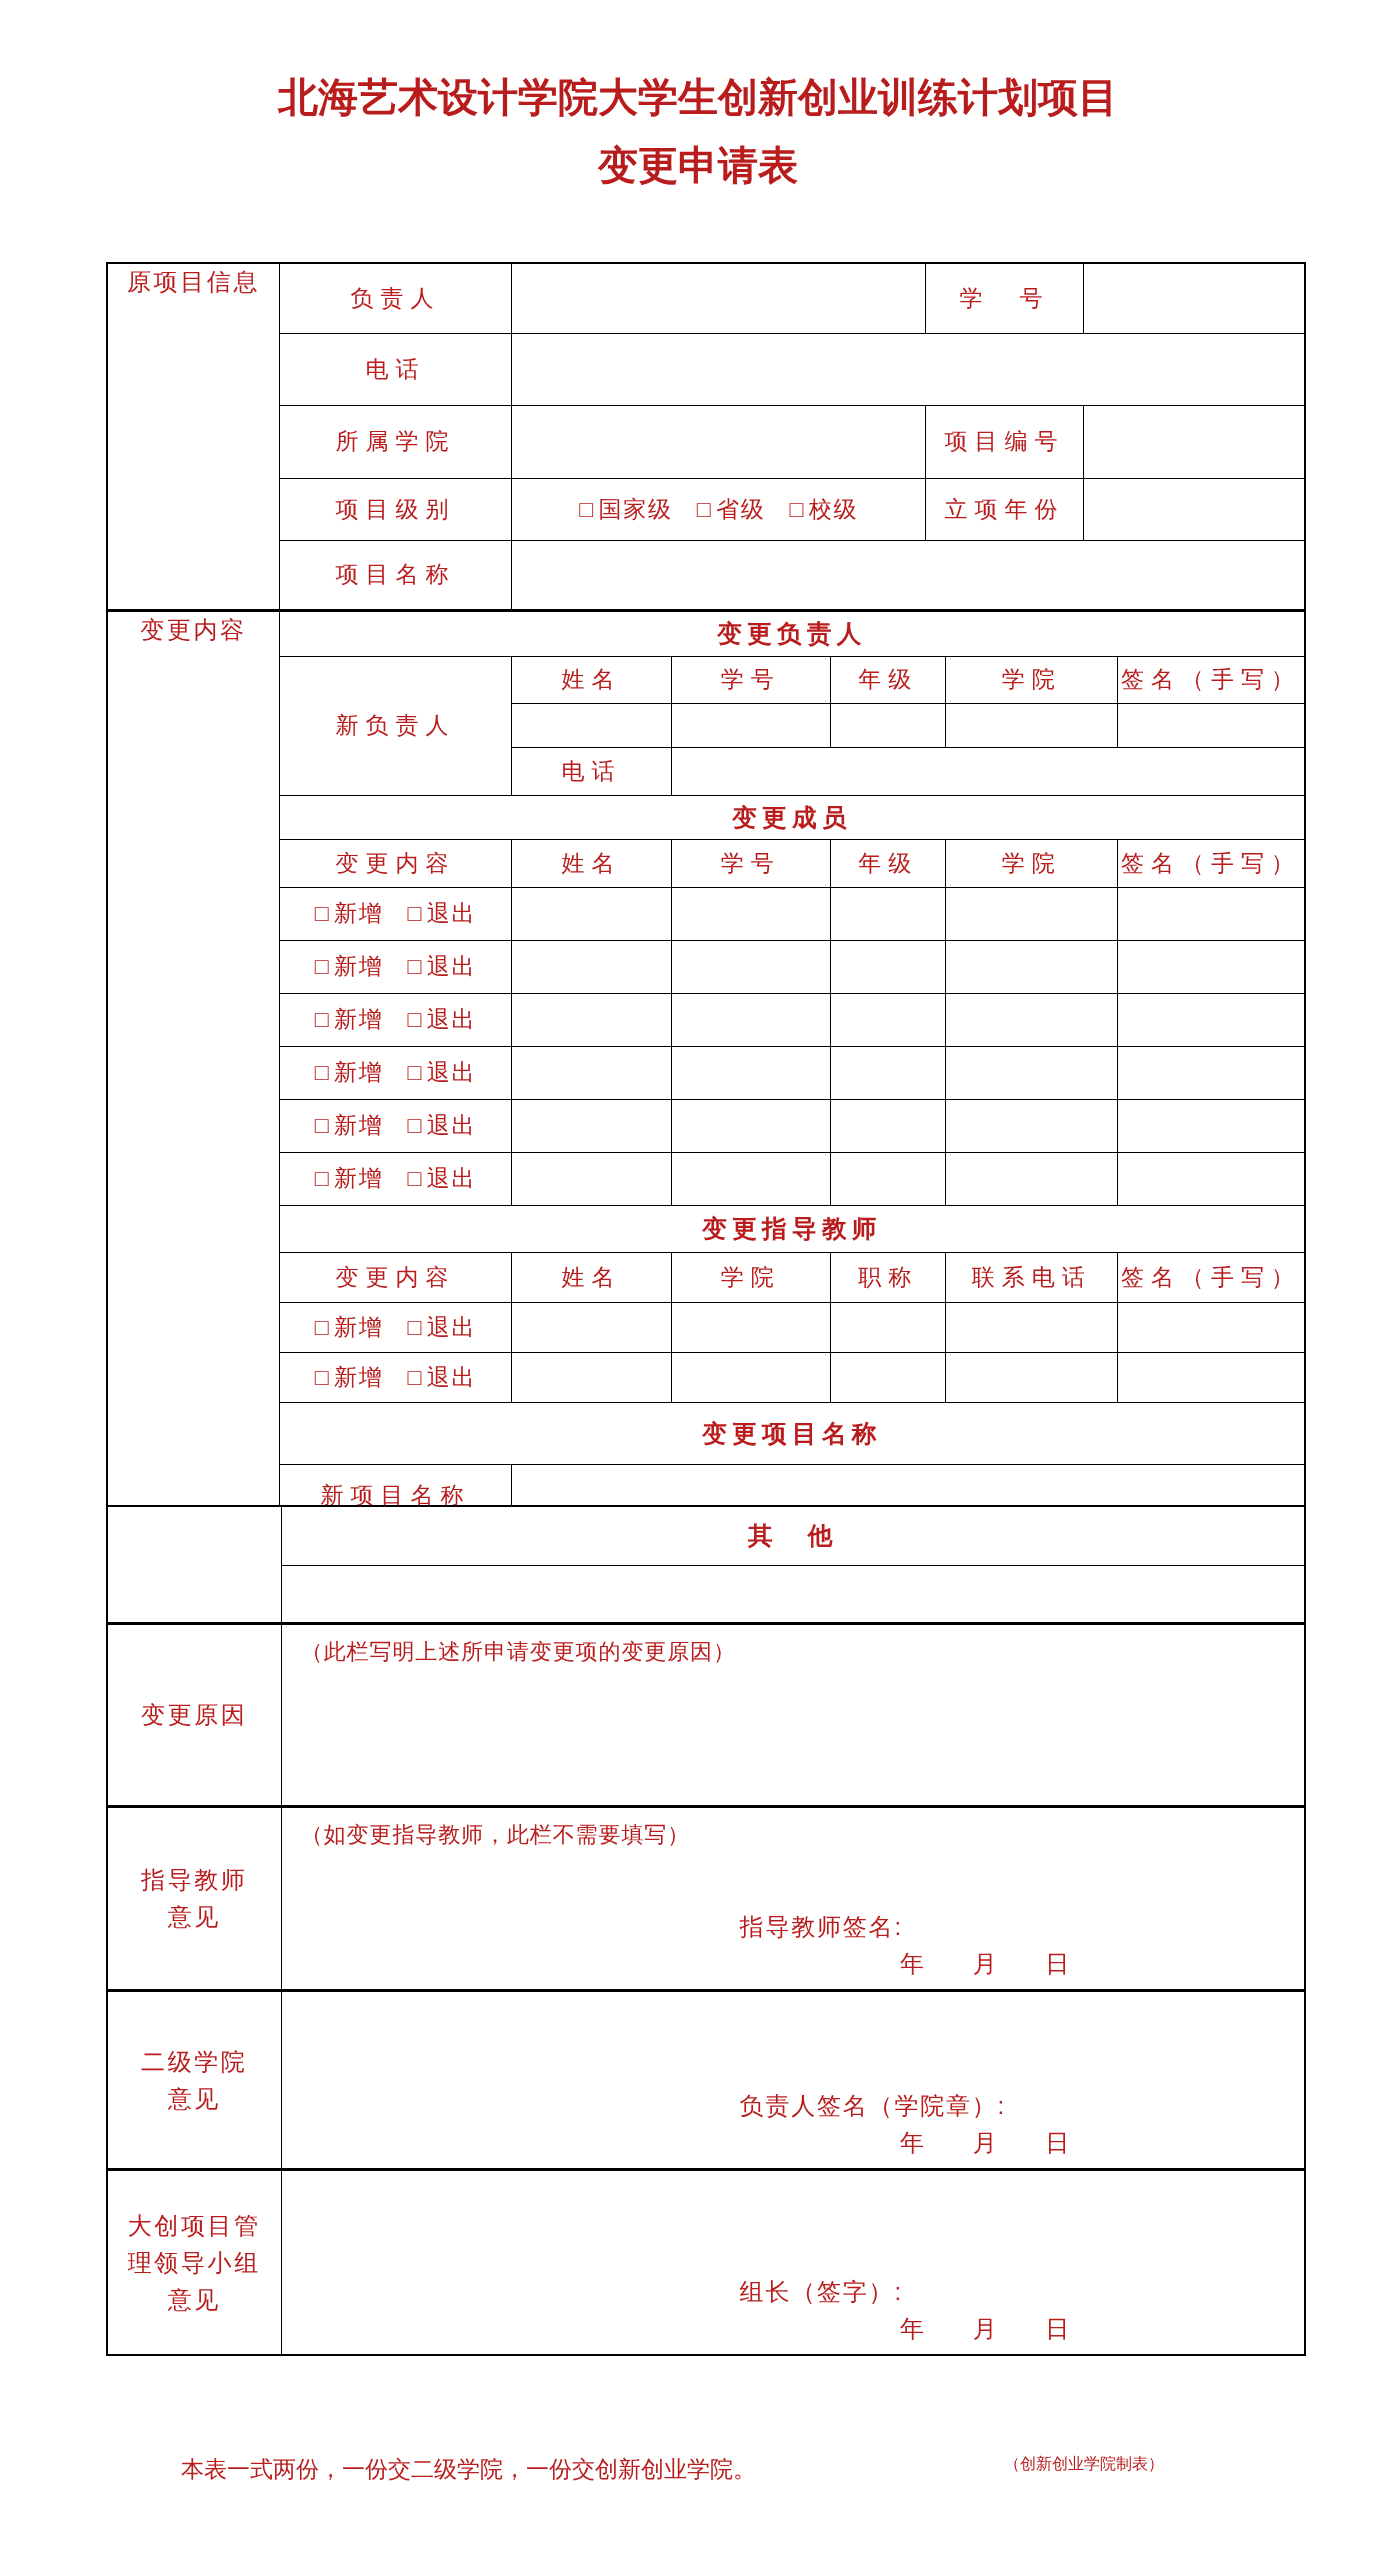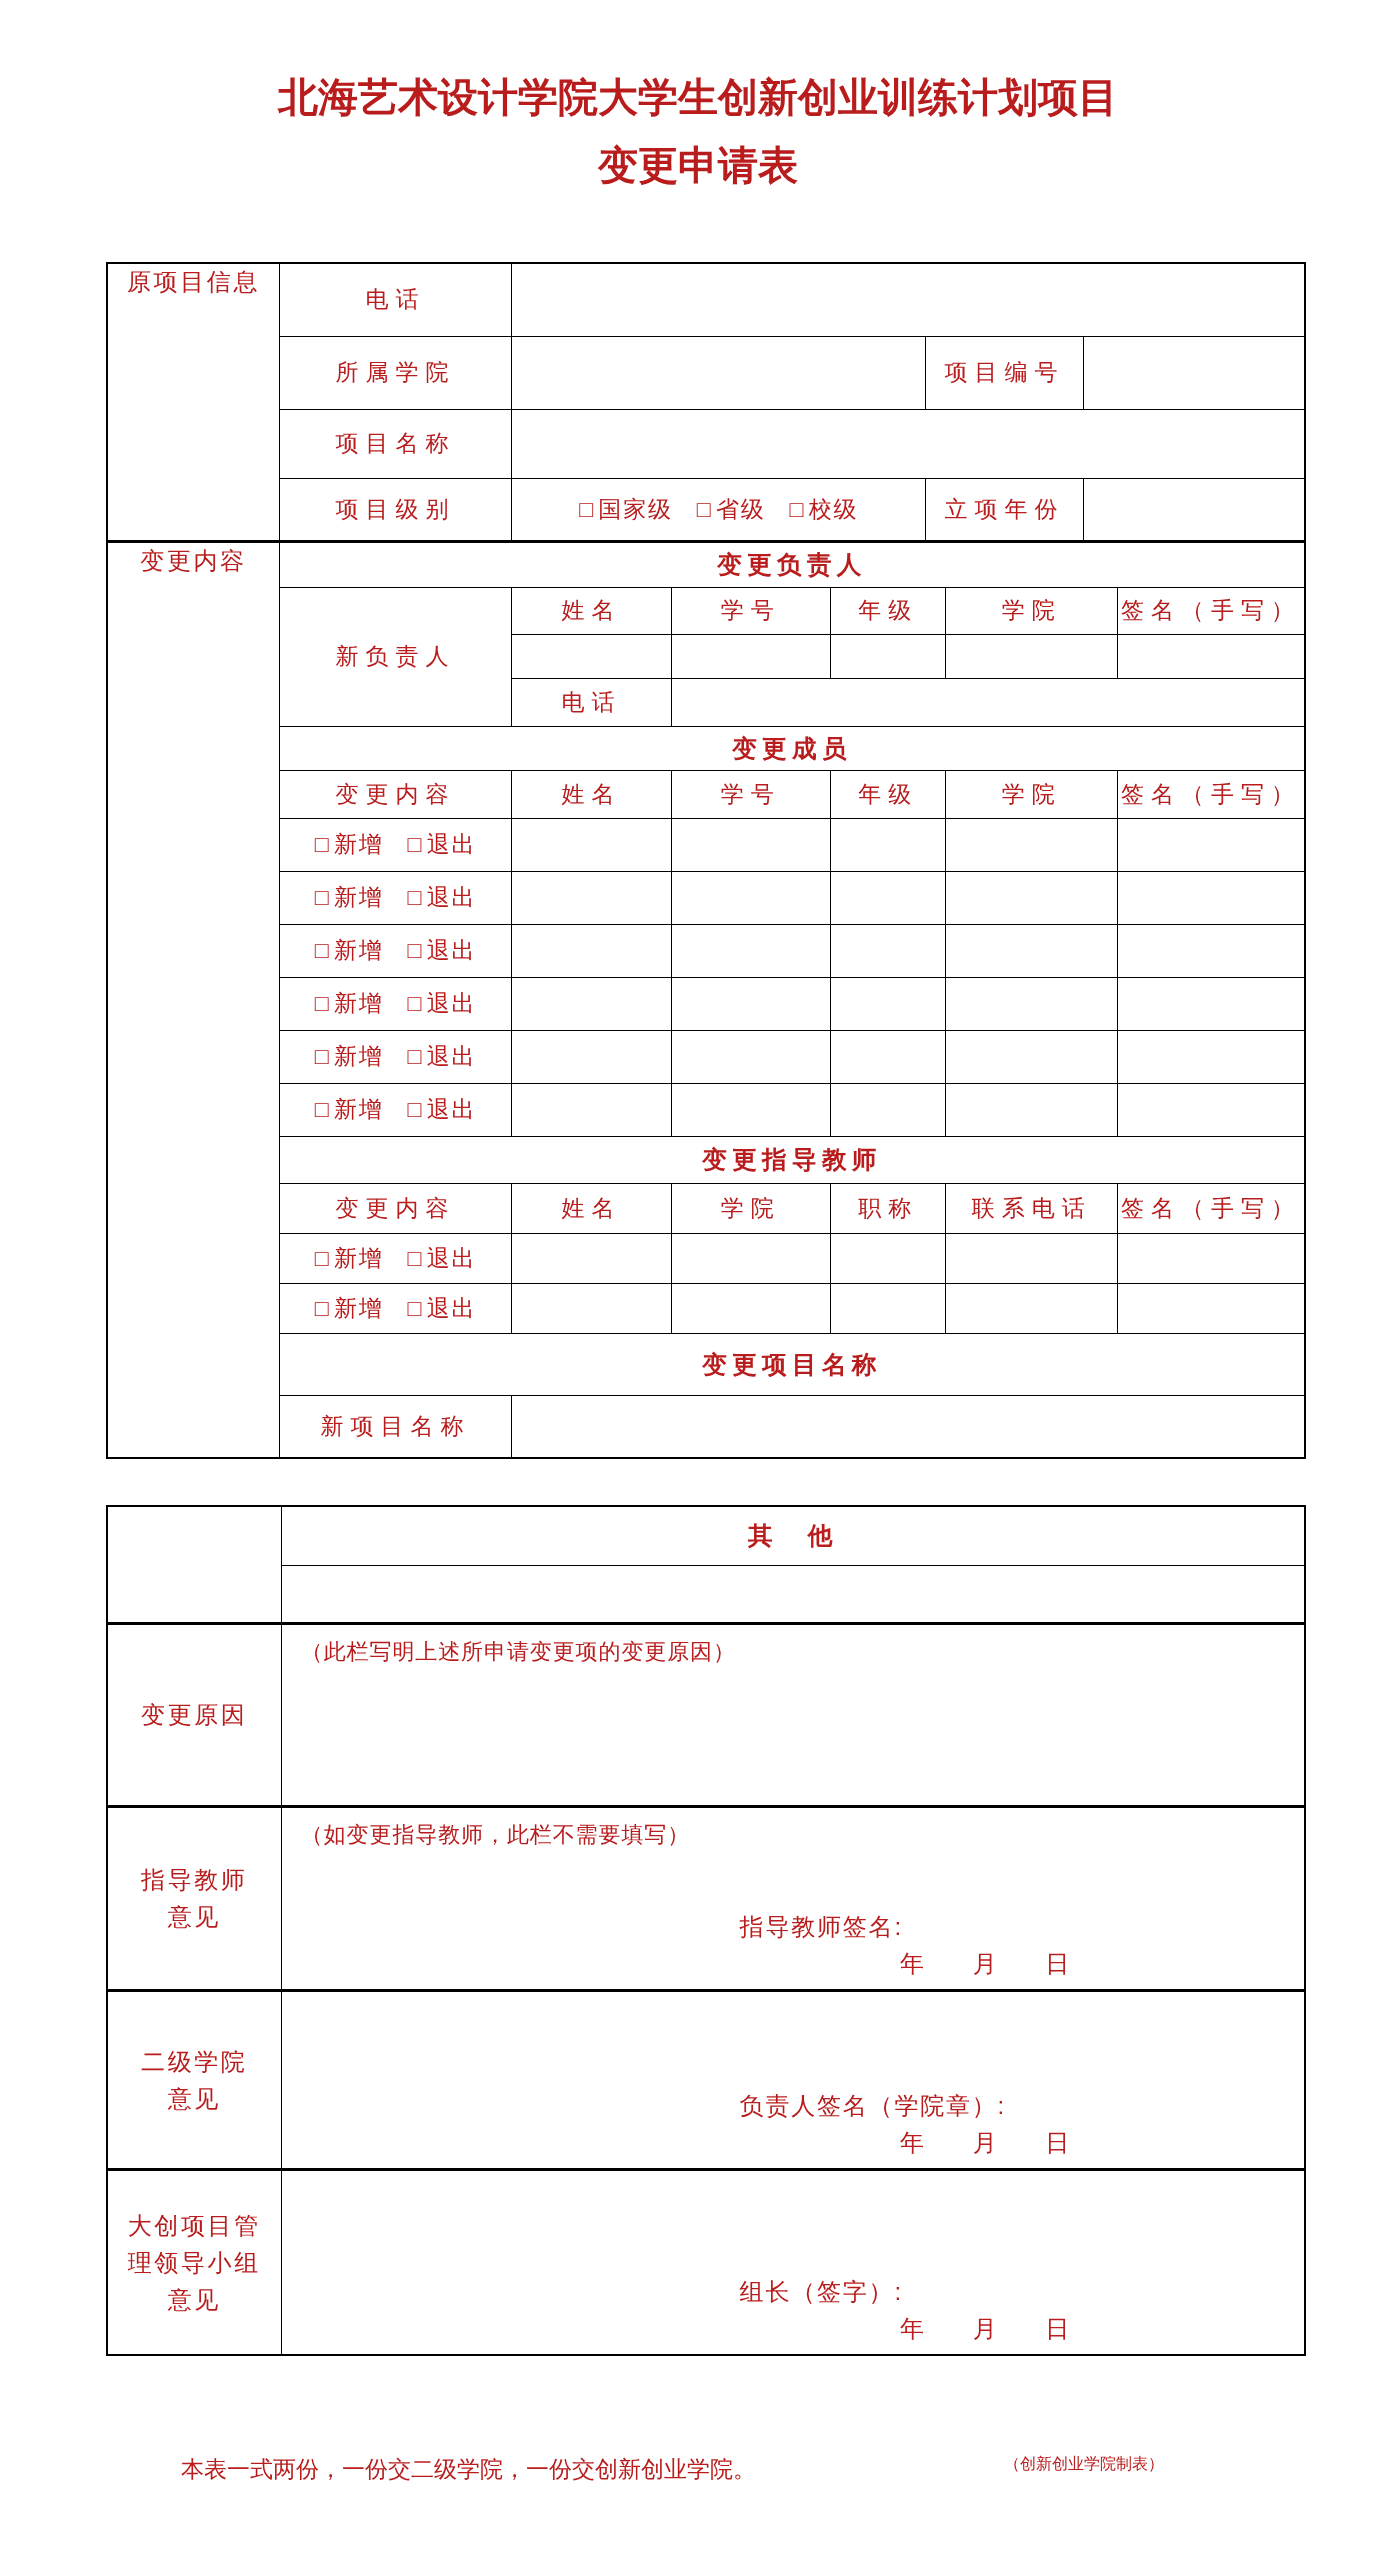--- a/index.html
+++ b/index.html
@@ -63,43 +63,49 @@
       </div>
       <div class="grid">
         <table>
           <colgroup>
               <col style="width:231px">
               <col style="width:413px">
               <col style="width:157px">
               <col style="width:220px">
             </colgroup>
           <tbody>
+              <tr style="height:69px">
+            <td class="lbl">负责人</td>
+            <td></td>
+            <td class="lbl">学　号</td>
+            <td></td>
+          </tr>
           <tr style="height:72px">
             <td class="lbl">电话</td>
             <td colspan="3"></td>
           </tr>
           <tr style="height:73px">
             <td class="lbl">所属学院</td>
             <td></td>
             <td class="lbl">项目编号</td>
             <td></td>
           </tr>
+          <tr style="height:62px">
+            <td class="lbl">项目级别</td>
+            <td class="opt">
+              <span class="cb-opt"><span class="cb">□</span><span>国家级</span></span>
+              <span class="cb-opt"><span class="cb">□</span><span>省级</span></span>
+              <span class="cb-opt"><span class="cb">□</span><span>校级</span></span>
+            </td>
+            <td class="lbl">立项年份</td>
+            <td></td>
+          </tr>
           <tr style="height:69px">
             <td class="lbl">项目名称</td>
             <td colspan="3"></td>
-          </tr>
-          <tr style="height:62px">
-            <td class="lbl">项目级别</td>
-            <td class="opt">
-              <span class="cb-opt"><span class="cb">□</span><span>国家级</span></span>
-              <span class="cb-opt"><span class="cb">□</span><span>省级</span></span>
-              <span class="cb-opt"><span class="cb">□</span><span>校级</span></span>
-            </td>
-            <td class="lbl">立项年份</td>
-            <td></td>
           </tr>
         </tbody>
           </table>
       </div>
     </div>
 
     <div class="section">
       <div class="side-label">
         <div>变更内容</div>
       </div>

